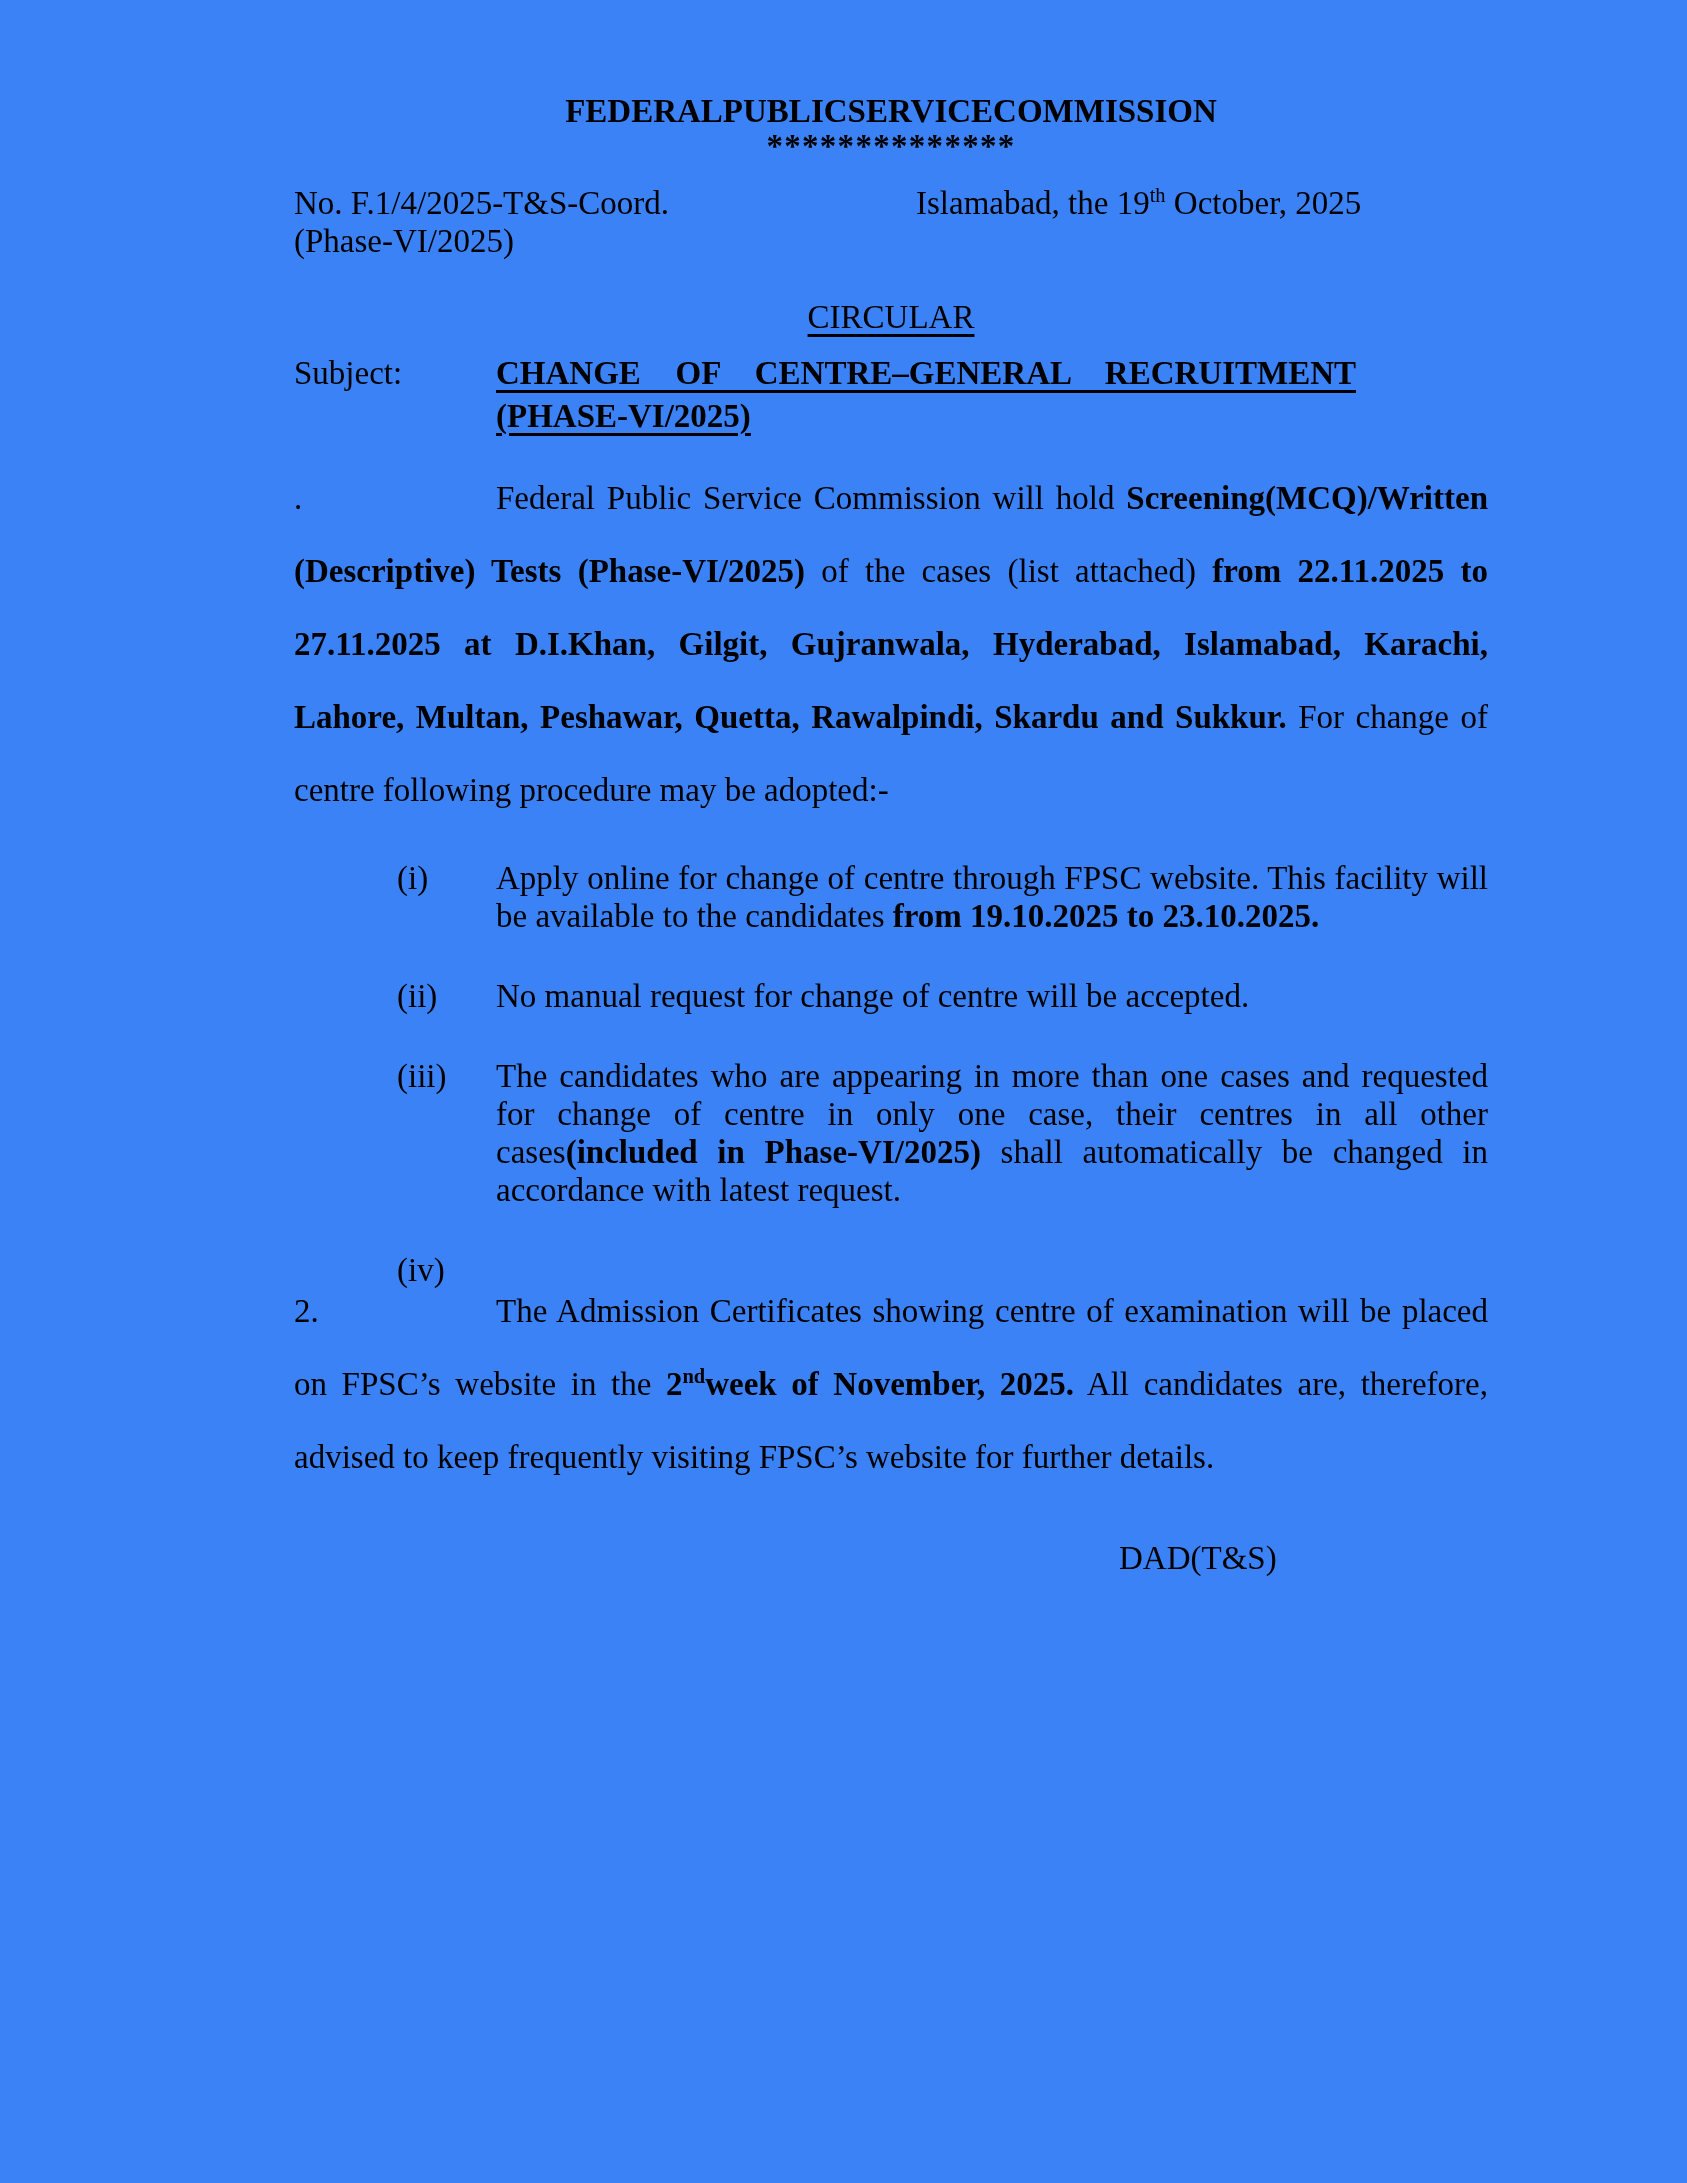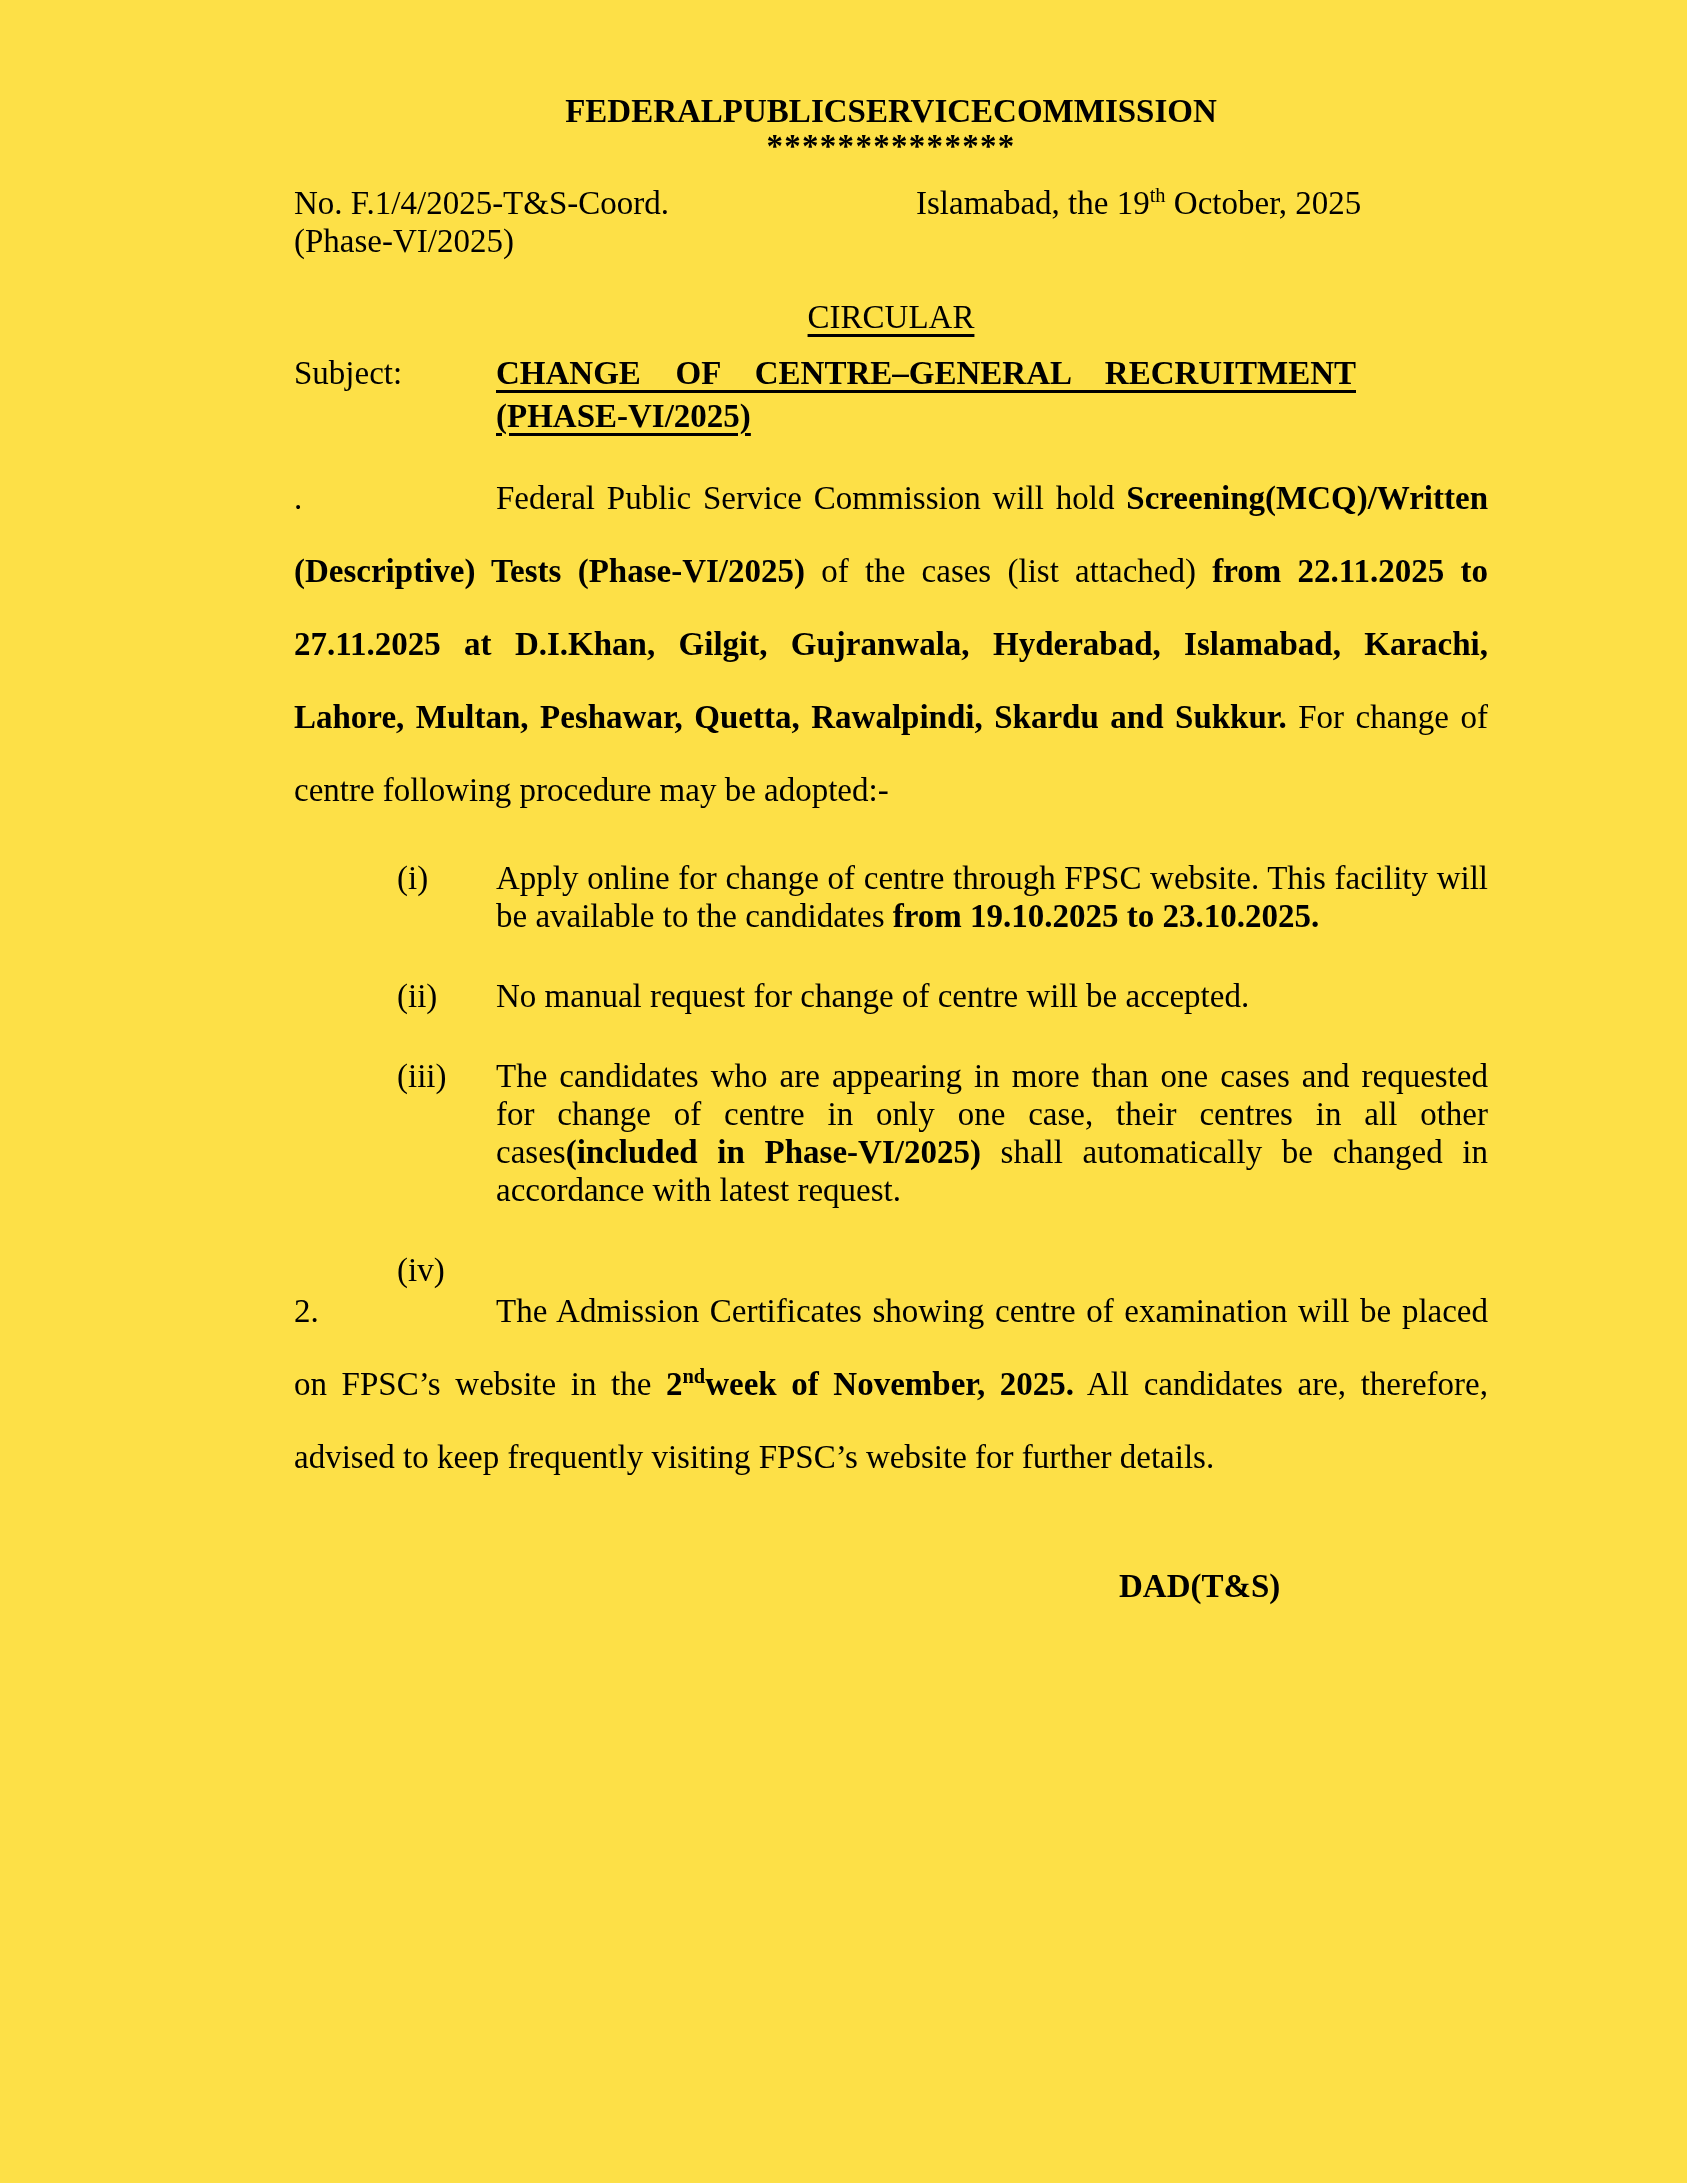--- a/index.html
+++ b/index.html
@@ -1,20 +1,20 @@
 <!DOCTYPE html>
 <html style="font-size:10.6px"><head>
 <meta charset="utf-8">
 <style>
   html, body { margin: 0; padding: 0; background: #ffffff; }
   .page {
     position: relative;
     width: 1687px;
     height: 2183px;
-    background: #fde047;
+    background: #3b82f6;
     box-sizing: border-box;
     padding: 91px 0 0 294px;
     font-family: "Liberation Serif", "DejaVu Serif", serif;
     font-size: 33px;
     color: #000000;
   }
   .content { width: 1194px; }
   .b { font-weight: bold; }
   sup { vertical-align: super; font-size: 62%; line-height: 0; }
   .lead { display: inline-block; width: 202px; text-align: left; }
@@ -63,23 +63,23 @@
   .list-item {
     position: relative;
     padding-left: 202px;
     text-align: justify;
     line-height: 38px;
   }
   .list-item + .list-item { margin-top: 42px; }
   .li-label { position: absolute; left: 103px; top: 0; }
 
   .signature {
-    margin-top: 73px;
+    margin-top: 45px;
     padding-left: 825px;
-    font-weight: bold;
+    font-weight: normal;
     line-height: 38px;
   }
 </style>
 </head>
 <body>
 
 <div class="page">
   <div class="content">
 
     <div class="doc-title">FEDERALPUBLICSERVICECOMMISSION</div>

